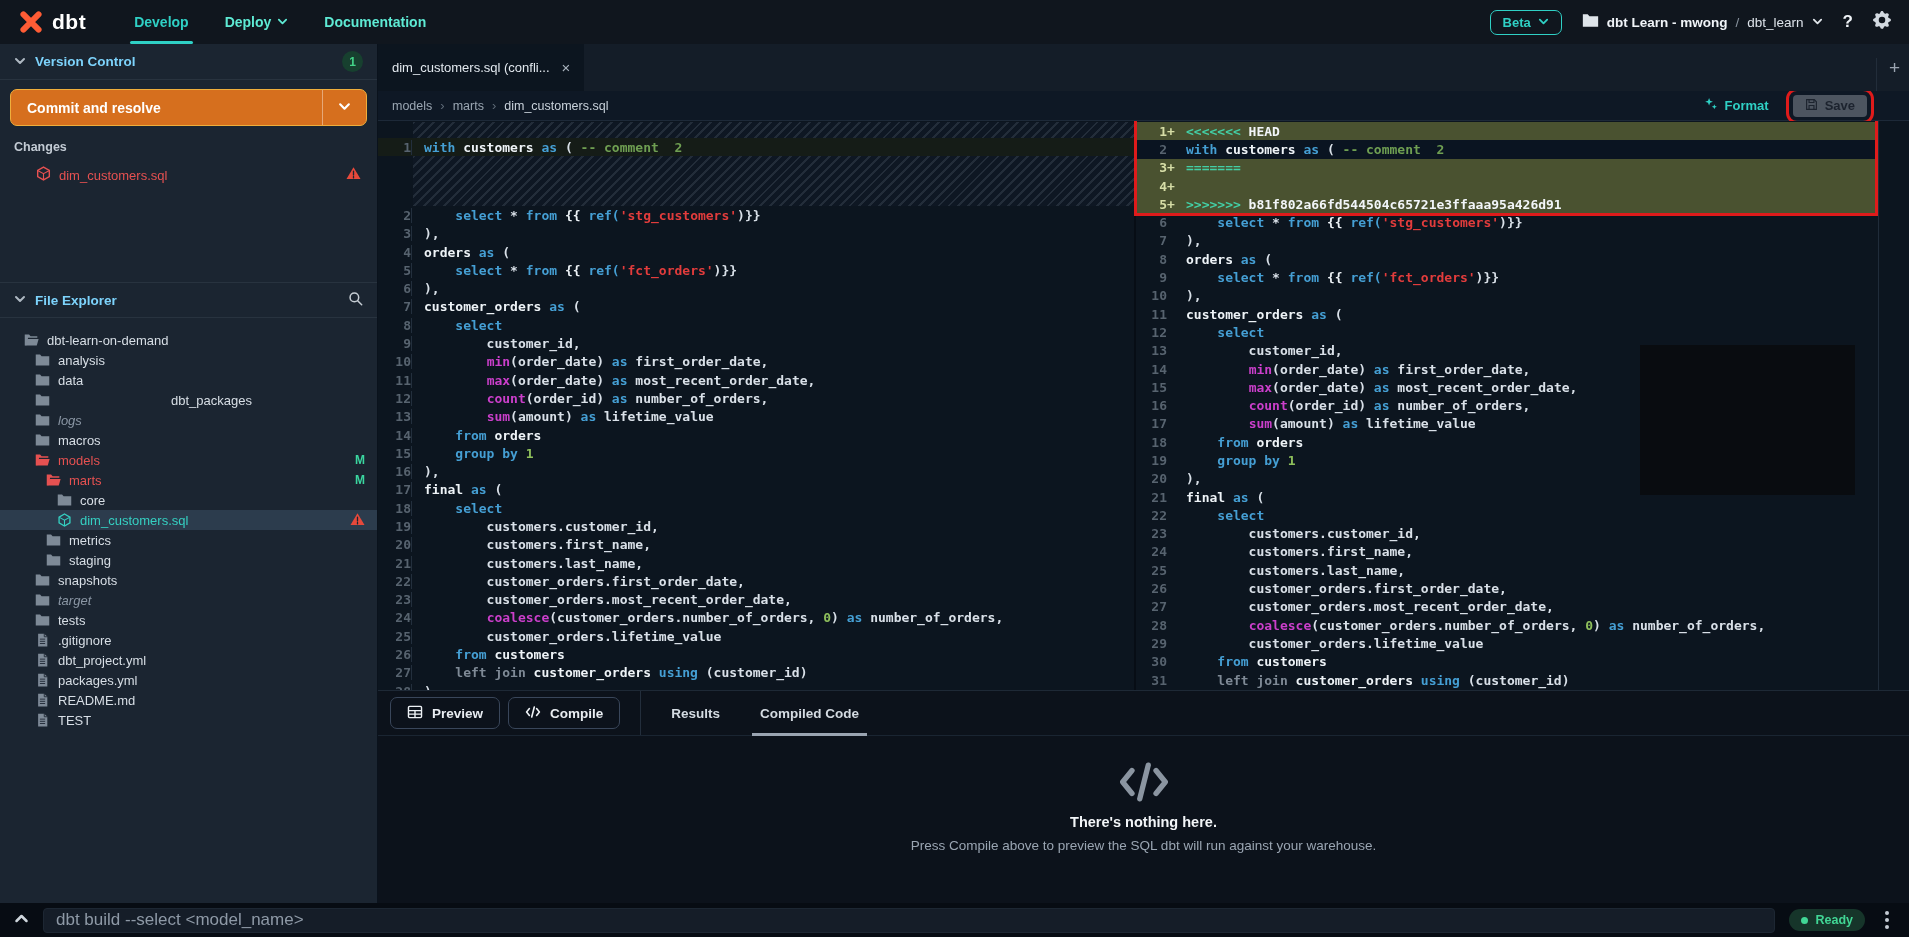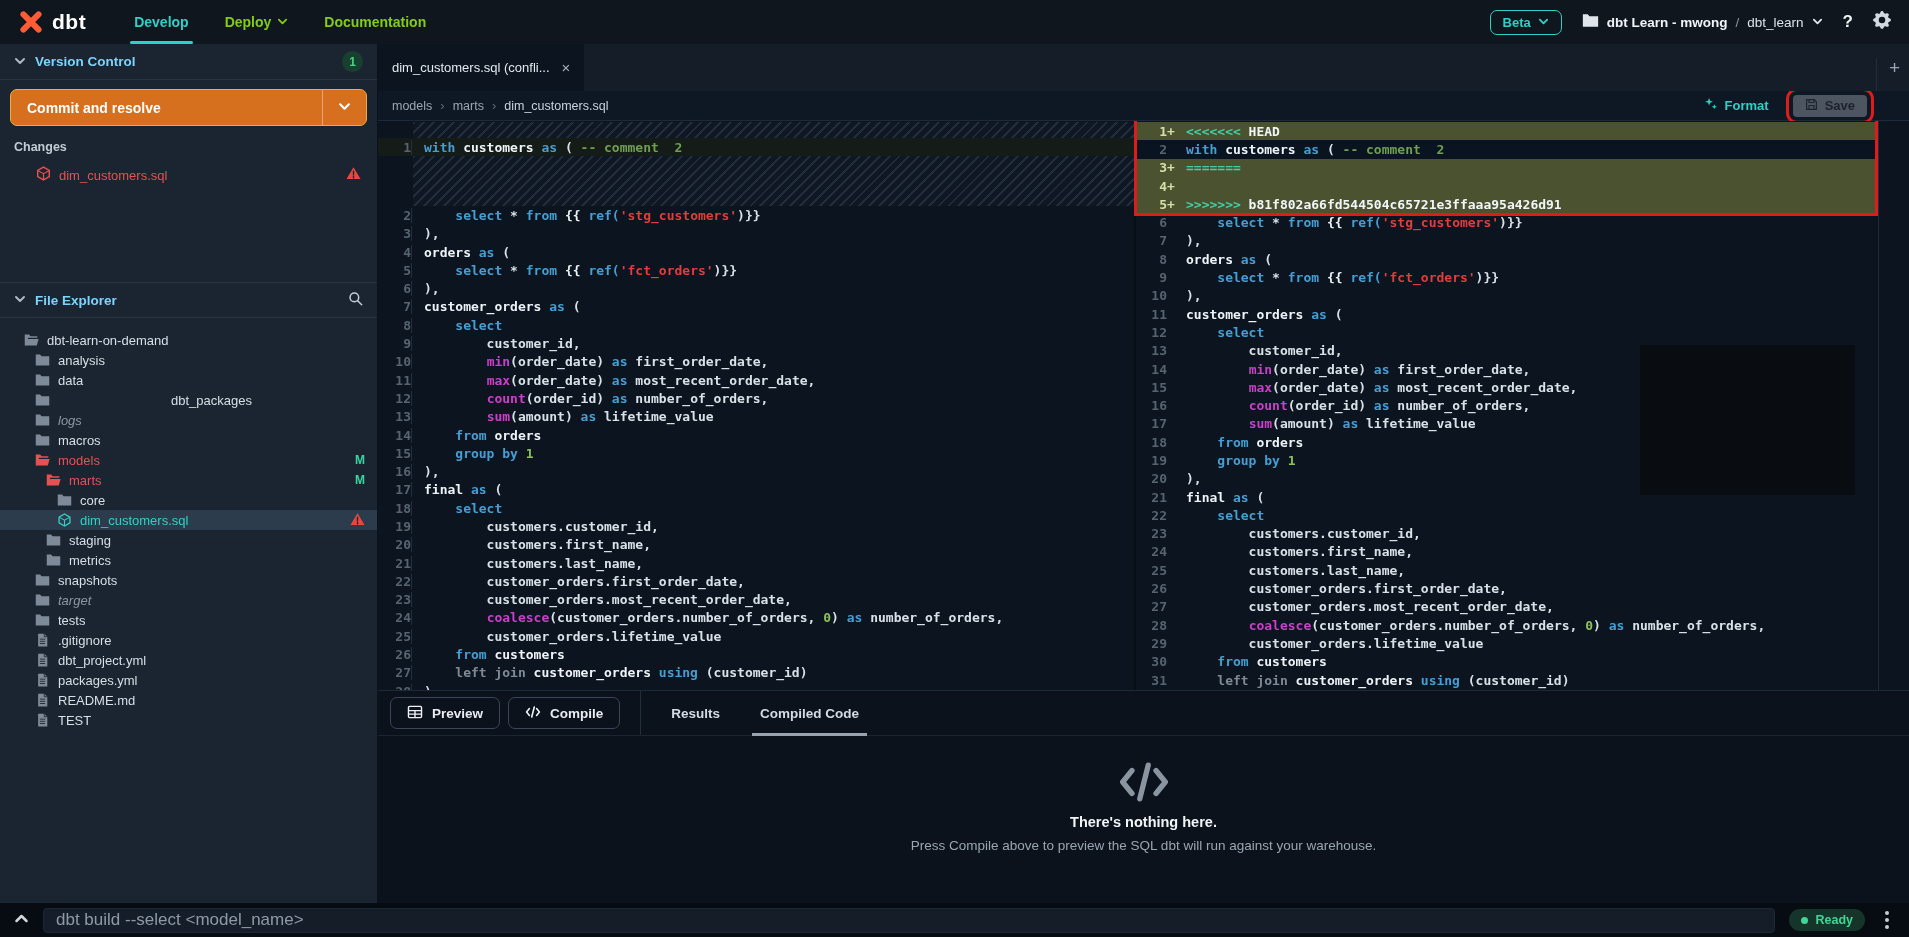--- a/index.html
+++ b/index.html
@@ -8,21 +8,21 @@
          font-family:"Liberation Sans", sans-serif; color:#dfe5ea; background:#10161e; }
 
   
   .topnav { position:absolute; top:0; left:0; right:0; height:44px; background:#10161e;
             display:flex; align-items:center; padding:0 18px; }
   .brand { display:flex; align-items:center; gap:8px; margin-right:34px; }
   .brand .logo svg { width:26px; height:26px; display:block; }
   .brand-text { font-size:21px; font-weight:bold; color:#fff; letter-spacing:.5px; }
   .nav-items { display:flex; align-items:flex-end; height:100%; gap:8px; }
   .nav-item { position:relative; height:100%; display:flex; align-items:center; gap:6px;
-              padding:0 14px; font-size:14px; font-weight:bold; color:#84cc16; cursor:pointer; }
+              padding:0 14px; font-size:14px; font-weight:bold; color:#5eead4; cursor:pointer; }
   .nav-item.active { color:#2fd0c5; }
   .nav-item.active::after { content:""; position:absolute; left:10px; right:10px; bottom:0;
               height:3px; background:#2fd0c5; border-radius:2px; }
   .nav-item .chev svg { width:11px; height:11px; }
   .nav-right { margin-left:auto; display:flex; align-items:center; gap:20px; }
   .beta-pill { display:flex; align-items:center; gap:7px; border:1.5px solid #2fd0c5; border-radius:7px;
                color:#2fd0c5; font-size:13px; font-weight:bold; padding:4px 12px; cursor:pointer; }
   .beta-pill svg { width:11px; height:11px; }
   .account { display:flex; align-items:center; gap:8px; cursor:pointer; }
   .account .icon svg { width:17px; height:15px; }
@@ -340,29 +340,29 @@
               <path d="M8 .8 15.5 13.4H.5z"></path>
               <path d="M8 5v4M8 10.6v1.6" stroke="#1b2531" stroke-width="1.4" stroke-linecap="round"></path>
             </svg></span>
         </div>
         <div class="tree-row" style="padding-left: 46px;">
           <span class="ticon">
             <svg viewBox="0 0 16 14" fill="currentColor">
               <path d="M.8 1.2h4.6l1.6 1.9h8.2v9.7H.8z"></path>
             </svg>
           </span>
+          <span class="tree-label">metrics</span>
+        </div>
+        <div class="tree-row" style="padding-left: 46px;">
+          <span class="ticon">
+            <svg viewBox="0 0 16 14" fill="currentColor">
+              <path d="M.8 1.2h4.6l1.6 1.9h8.2v9.7H.8z"></path>
+            </svg>
+          </span>
           <span class="tree-label">staging</span>
-        </div>
-        <div class="tree-row" style="padding-left: 46px;">
-          <span class="ticon">
-            <svg viewBox="0 0 16 14" fill="currentColor">
-              <path d="M.8 1.2h4.6l1.6 1.9h8.2v9.7H.8z"></path>
-            </svg>
-          </span>
-          <span class="tree-label">metrics</span>
         </div>
         <div class="tree-row" style="padding-left: 35px;">
           <span class="ticon">
             <svg viewBox="0 0 16 14" fill="currentColor">
               <path d="M.8 1.2h4.6l1.6 1.9h8.2v9.7H.8z"></path>
             </svg>
           </span>
           <span class="tree-label">snapshots</span>
         </div>
         <div class="tree-row italic" style="padding-left: 35px;">

